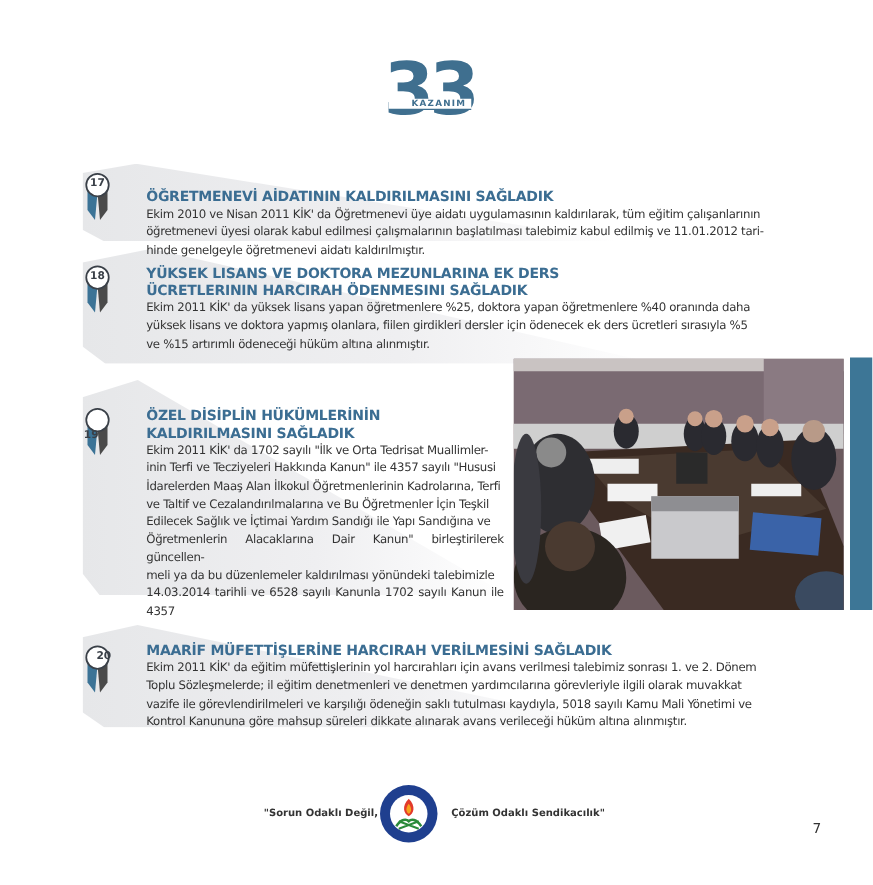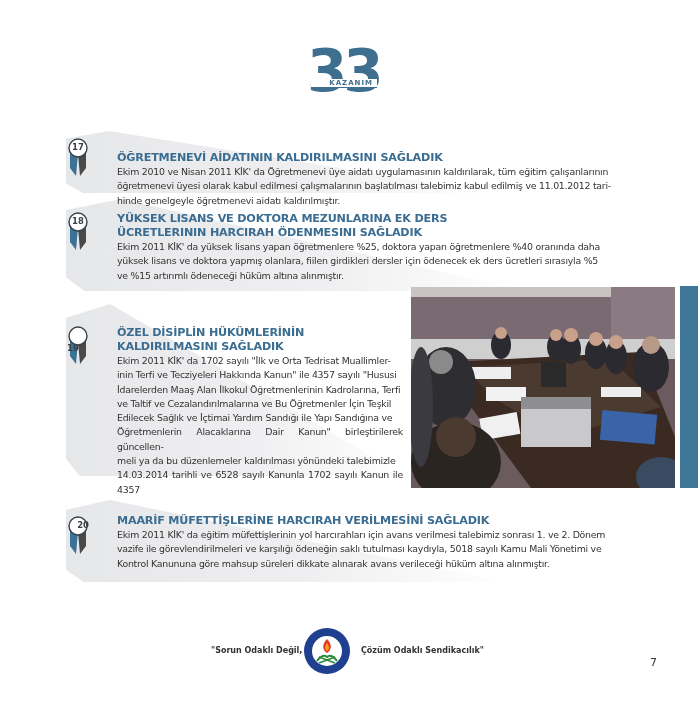--- a/index.html
+++ b/index.html
@@ -167,20 +167,21 @@
       <circle cx="11" cy="10" r="9" fill="#fff" stroke="#3a4048" stroke-width="1.4"></circle>
     </svg>
     <span style="position:absolute;left:0;top:4px;width:22px;text-align:right;font-size:8.5px;font-weight:bold;color:#3a4048;">20</span>
   </div>
   <div class="section" style="top:514px; width:520px;">
     <div class="sec-title">
       <div>MAARİF MÜFETTİŞLERİNE HARCIRAH VERİLMESİNİ SAĞLADIK</div>
     </div>
     <div class="sec-body">
       <div>Ekim 2011 KİK' da eğitim müfettişlerinin yol harcırahları için avans verilmesi talebimiz sonrası 1. ve 2. Dönem</div>
+      <div>Toplu Sözleşmelerde; il eğitim denetmenleri ve denetmen yardımcılarına görevleriyle ilgili olarak muvakkat</div>
       <div>vazife ile görevlendirilmeleri ve karşılığı ödeneğin saklı tutulması kaydıyla, 5018 sayılı Kamu Mali Yönetimi ve</div>
       <div>Kontrol Kanununa göre mahsup süreleri dikkate alınarak avans verileceği hüküm altına alınmıştır.</div>
     </div>
   </div>
 
   <div class="slogan" style="left:211px;">"Sorun Odaklı Değil,</div>
   <div class="emblem">
     <svg width="48" height="48" viewBox="0 0 48 48">
       <circle cx="24" cy="24" r="23" fill="#1f3f8f"></circle>
       <circle cx="24" cy="24" r="15" fill="#ffffff"></circle>

